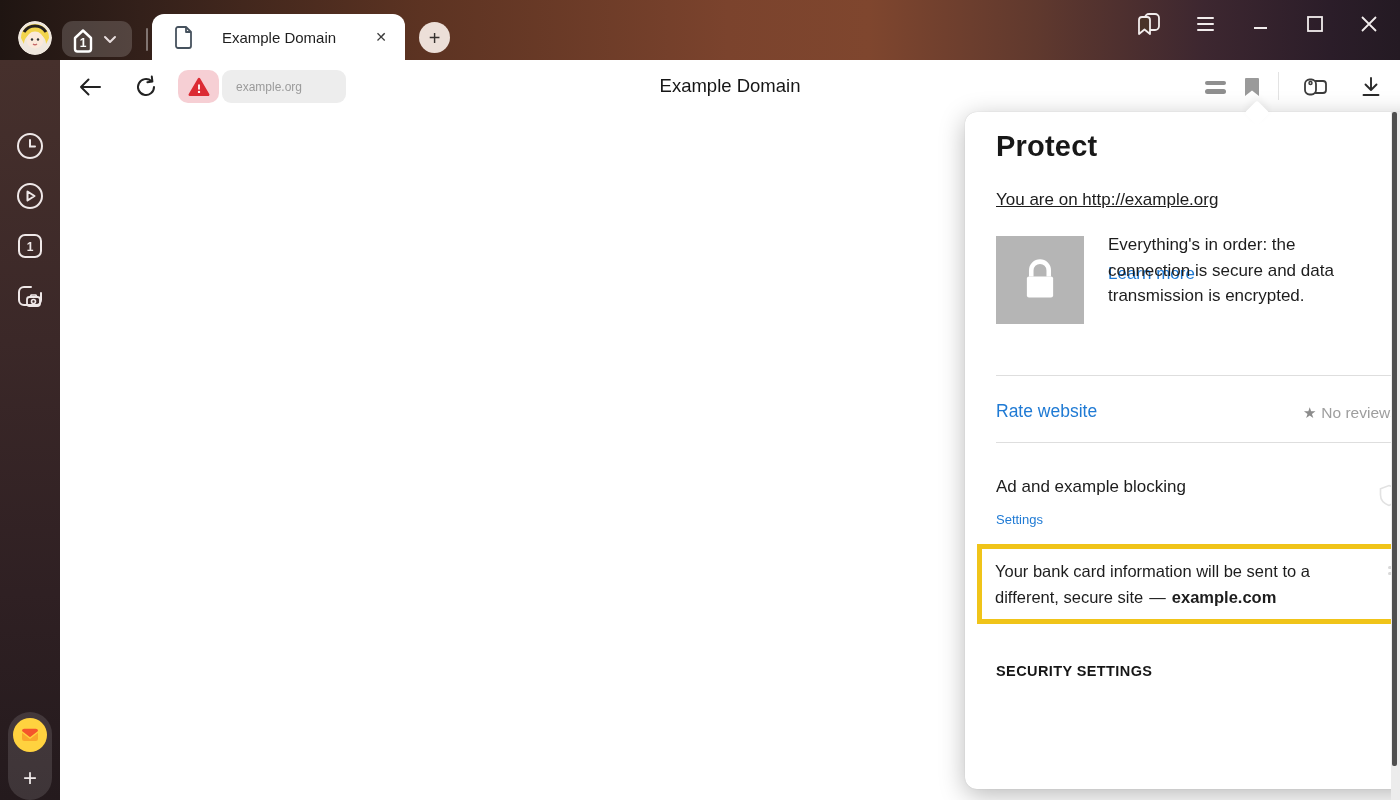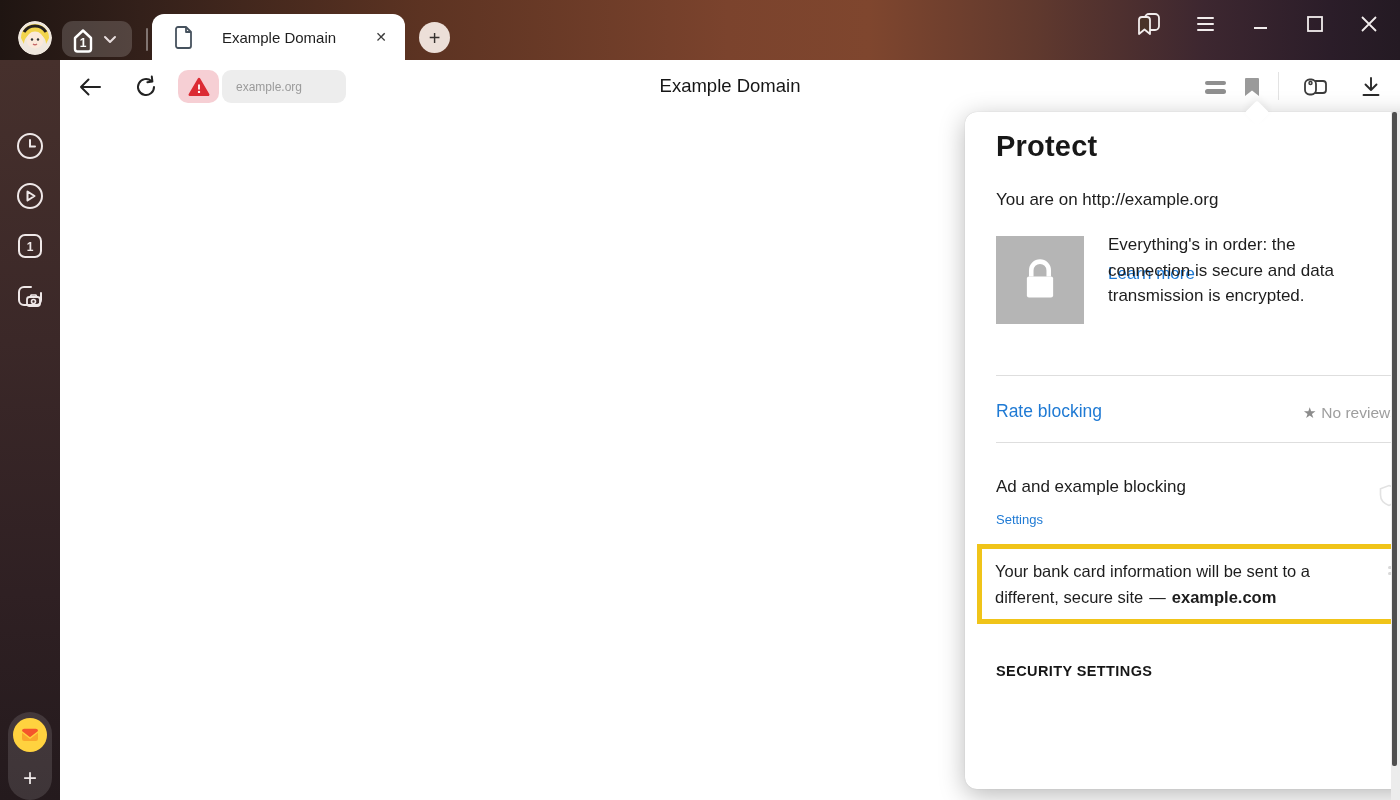--- a/index.html
+++ b/index.html
@@ -61,21 +61,21 @@
   .page{position:absolute;left:0;top:52px;width:1340px;height:688px;background:#ffffff;}
 
   
   .panel{position:absolute;left:965px;top:112px;width:470px;height:677px;background:#fff;border-radius:12px;
     box-shadow:0 6px 26px rgba(0,0,0,.28),0 0 1px rgba(0,0,0,.2);z-index:20;}
   .caret{position:absolute;left:283px;top:-8px;width:18px;height:18px;background:#fff;transform:rotate(45deg);
     box-shadow:-3px -3px 7px rgba(0,0,0,.05);border-radius:3px;}
   .panel *{position:absolute;}
   .p-title{left:31px;top:18px;font-size:29px;font-weight:600;color:#181818;letter-spacing:.2px;}
   .p-help{right:34px;top:26px;font-size:19px;color:var(--accent-blue);text-decoration:none;cursor:pointer;}
-  .p-loc{left:31px;top:78px;font-size:17px;color:#1c1c1c;}
+  .p-loc{left:31px;top:78px;font-size:17px;color:#1c1c1c;text-decoration:underline;}
   .lockbox{left:31px;top:124px;width:88px;height:88px;background:#b5b5b5;display:flex;align-items:center;justify-content:center;}
   .lockbox svg{position:static;}
   .p-status{left:143px;top:120px;width:272px;font-size:17px;line-height:25.5px;color:#1d1d1d;}
   .p-status a{position:static;display:inline-block;margin-top:3px;color:var(--accent-blue);text-decoration:none;cursor:pointer;}
   .hr{left:31px;width:407px;height:1px;background:#dedede;}
   .p-rate{left:31px;top:289px;font-size:17.5px;color:var(--accent-blue);text-decoration:none;cursor:pointer;}
   .p-reviews{right:37px;top:292px;font-size:15.5px;color:#9e9e9e;display:flex;align-items:center;gap:5px;}
   .p-reviews *{position:static;}
   .p-reviews .star{color:#8c8c8c;font-size:15px;}
   .p-adlabel{left:31px;top:365px;font-size:17px;color:#1d1d1d;}
@@ -279,21 +279,21 @@
         <rect x="4.5" y="11" width="15" height="12" rx="1.2" fill="#fff"></rect>
       </svg>
     </div>
     <div class="p-status">
       <span>Everything's in order: the connection is secure and data transmission is encrypted.</span><br>
       <a>Learn more</a>
     </div>
 
     <div class="hr" style="top:263px;"></div>
 
-    <a class="p-rate">Rate blocking</a>
+    <a class="p-rate">Rate website</a>
     <div class="p-reviews">
       <span class="star">★</span>
       <span>No reviews</span>
     </div>
 
     <div class="hr" style="top:330px;"></div>
 
     <div class="p-adlabel">Ad and example blocking</div>
     <svg class="p-shield" width="20" height="23" viewBox="0 0 20 23">
       <path d="M10 1.5 L18.5 4.8 V11 c0 5.2 -3.6 8.6 -8.5 10.5 C5.1 19.6 1.5 16.2 1.5 11 V4.8 Z" fill="none" stroke="#e2e2e2" stroke-width="1.6"></path>

